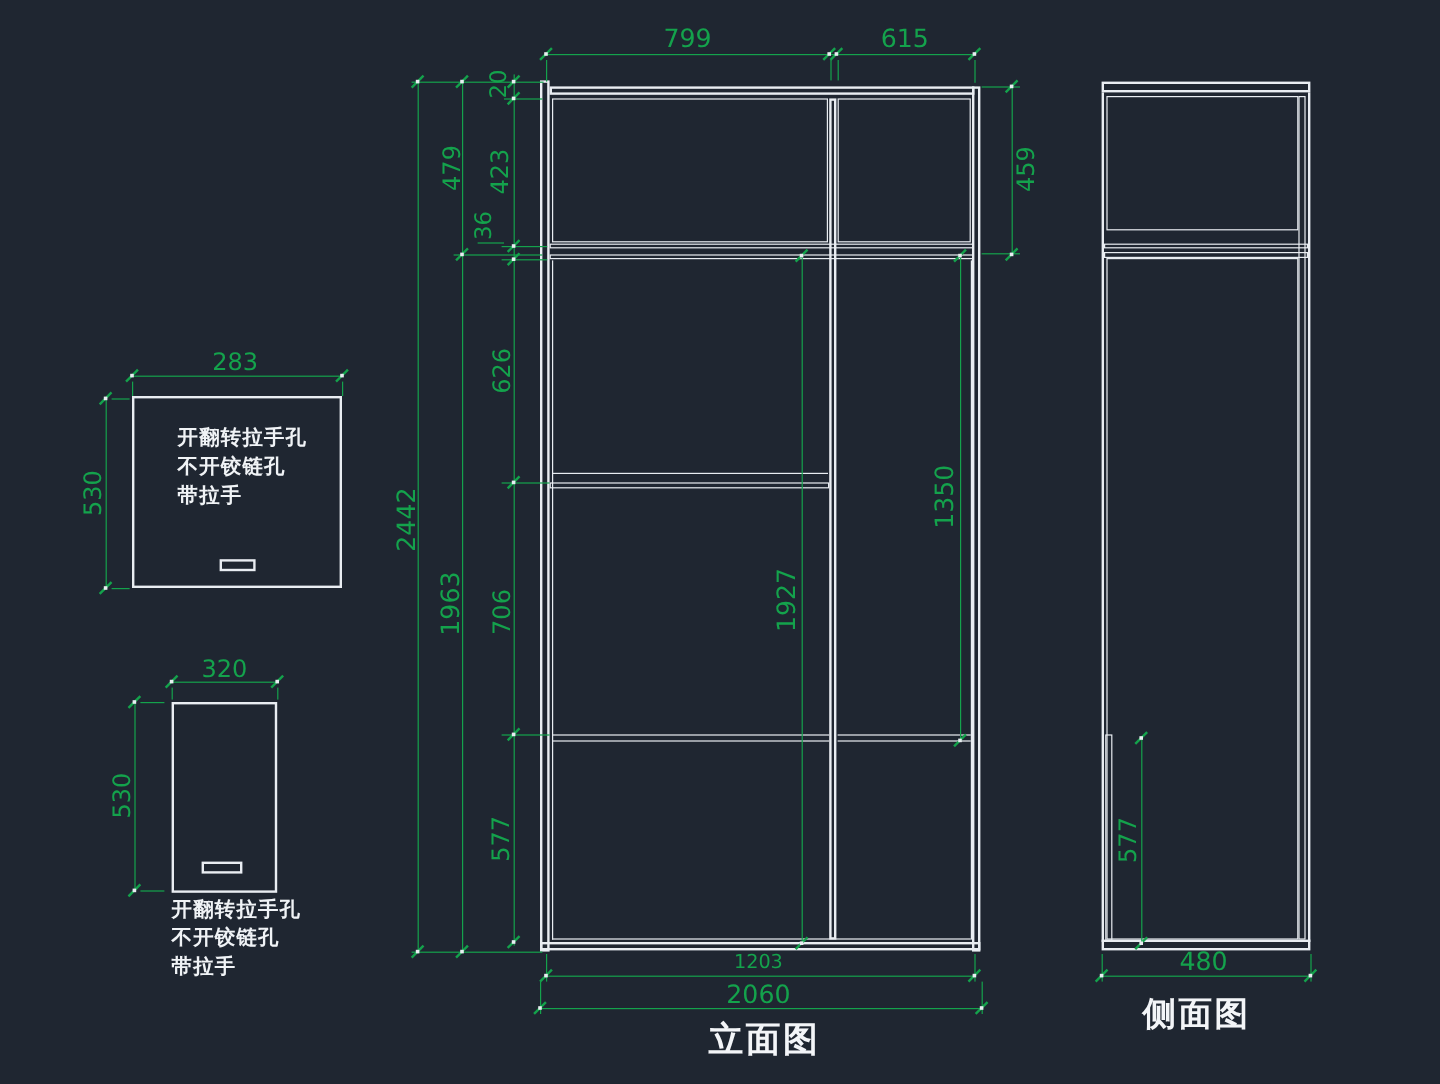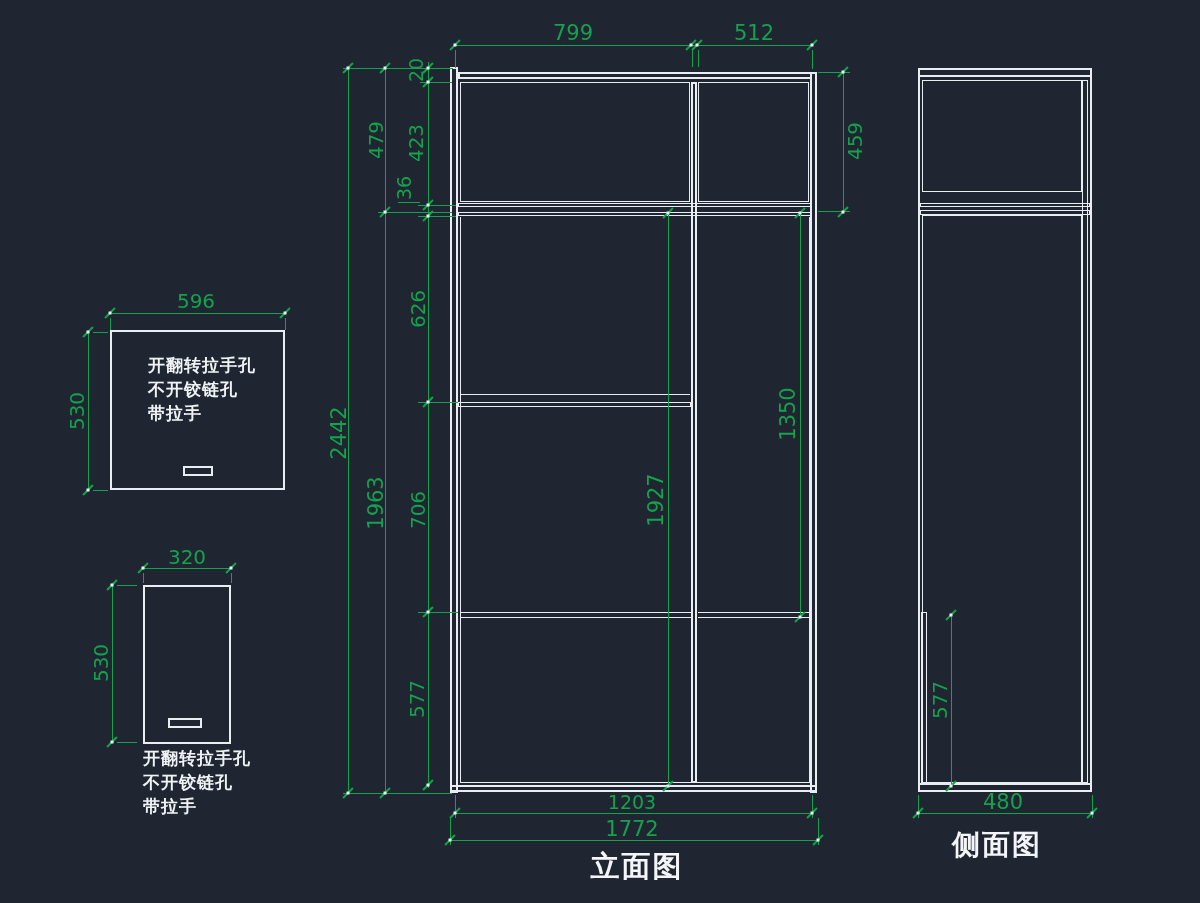--- a/index.html
+++ b/index.html
@@ -171,38 +171,38 @@
     <div class="tickdot" style="left: 88px; top: 490px;"></div>
     <div class="tick" style="left: 143px; top: 568px;"></div>
     <div class="tickdot" style="left: 143px; top: 568px;"></div>
     <div class="tick" style="left: 231px; top: 568px;"></div>
     <div class="tickdot" style="left: 231px; top: 568px;"></div>
     <div class="tick" style="left: 112px; top: 585px;"></div>
     <div class="tickdot" style="left: 112px; top: 585px;"></div>
     <div class="tick" style="left: 112px; top: 742px;"></div>
     <div class="tickdot" style="left: 112px; top: 742px;"></div>
     <div class="dimlabel" style="left: 573px; top: 33px; font-size: 21px;">799</div>
-    <div class="dimlabel" style="left: 754px; top: 33px; font-size: 21px;">512</div>
+    <div class="dimlabel" style="left: 754px; top: 33px; font-size: 21px;">615</div>
     <div class="dimlabel vert" style="left: 339px; top: 433px; font-size: 21px;">2442</div>
     <div class="dimlabel vert" style="left: 376px; top: 140px; font-size: 20px;">479</div>
     <div class="dimlabel vert" style="left: 376px; top: 503px; font-size: 21px;">1963</div>
     <div class="dimlabel vert" style="left: 416px; top: 70px; font-size: 19px;">20</div>
     <div class="dimlabel vert" style="left: 416px; top: 143px; font-size: 20px;">423</div>
     <div class="dimlabel vert" style="left: 404px; top: 188px; font-size: 19px;">36</div>
     <div class="dimlabel vert" style="left: 418px; top: 309px; font-size: 20px;">626</div>
     <div class="dimlabel vert" style="left: 418px; top: 510px; font-size: 20px;">706</div>
     <div class="dimlabel vert" style="left: 417px; top: 699px; font-size: 20px;">577</div>
     <div class="dimlabel vert" style="left: 855px; top: 141px; font-size: 20px;">459</div>
     <div class="dimlabel vert" style="left: 656px; top: 500px; font-size: 21px;">1927</div>
     <div class="dimlabel vert" style="left: 788px; top: 414px; font-size: 21px;">1350</div>
-    <div class="dimlabel" style="left: 632px; top: 802px; font-size: 19px;">1203</div>
-    <div class="dimlabel" style="left: 632px; top: 829px; font-size: 21px;">1772</div>
+    <div class="dimlabel" style="left: 632px; top: 802px; font-size: 16px;">1203</div>
+    <div class="dimlabel" style="left: 632px; top: 829px; font-size: 21px;">2060</div>
     <div class="dimlabel vert" style="left: 940px; top: 700px; font-size: 20px;">577</div>
     <div class="dimlabel" style="left: 1003px; top: 802px; font-size: 21px;">480</div>
-    <div class="dimlabel" style="left: 196px; top: 301px; font-size: 20px;">596</div>
+    <div class="dimlabel" style="left: 196px; top: 301px; font-size: 20px;">283</div>
     <div class="dimlabel vert" style="left: 77px; top: 411px; font-size: 20px;">530</div>
     <div class="dimlabel" style="left: 187px; top: 557px; font-size: 20px;">320</div>
     <div class="dimlabel vert" style="left: 101px; top: 663px; font-size: 20px;">530</div>
     <div class="note" style="left: 148px; top: 357px; font-size: 17px;">开翻转拉手孔</div>
     <div class="note" style="left: 148px; top: 381px; font-size: 17px;">不开铰链孔</div>
     <div class="note" style="left: 148px; top: 405px; font-size: 17px;">带拉手</div>
     <div class="note" style="left: 143px; top: 750px; font-size: 17px;">开翻转拉手孔</div>
     <div class="note" style="left: 143px; top: 774px; font-size: 17px;">不开铰链孔</div>
     <div class="note" style="left: 143px; top: 798px; font-size: 17px;">带拉手</div>
     <div class="vtitle" style="left: 637px; top: 867px; font-size: 29px;">立面图</div>

